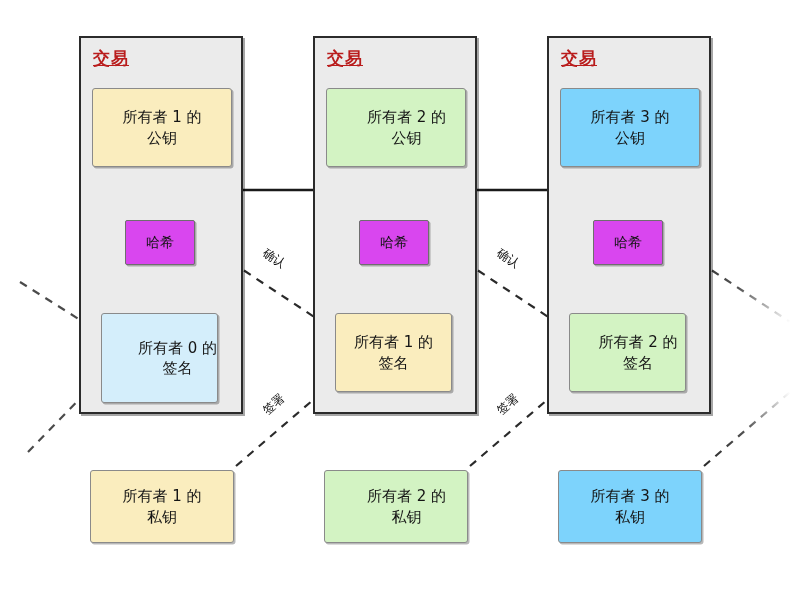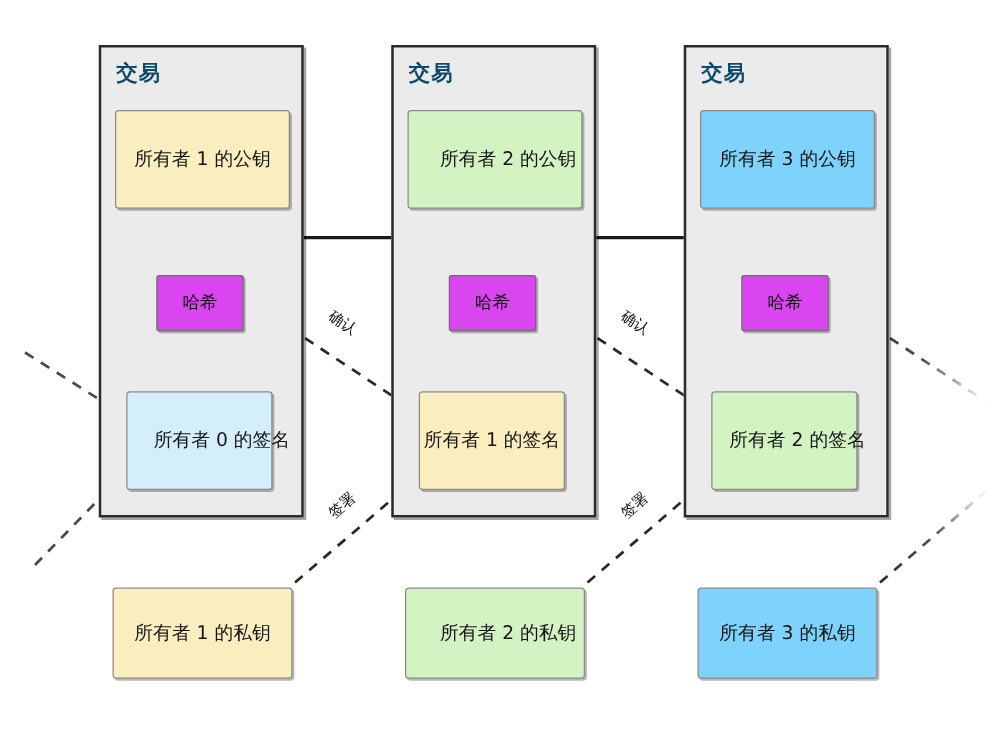--- a/index.html
+++ b/index.html
@@ -31,31 +31,32 @@
     border: 2px solid #2b2b2b;
     box-sizing: border-box;
     box-shadow: 2px 2px 0 rgba(0,0,0,0.35);
   }
   .panel-title {
     position: absolute;
     left: 12px;
     top: 9px;
     font-size: 17px;
     font-weight: bold;
-    color: #0c4a6e;
+    color: #b91c1c;
     letter-spacing: 1px;
     white-space: nowrap;
+    text-decoration: underline;
   }
   .box {
     position: absolute;
     box-sizing: border-box;
     border: 1px solid #8a8a8a;
     border-radius: 3px;
     display: flex;
-    flex-direction: row;
+    flex-direction: column;
     align-items: center;
     justify-content: center;
     text-align: center;
     font-size: 15px;
     color: #151515;
     line-height: 1.35;
     box-shadow: 1.5px 1.5px 0 rgba(0,0,0,0.28);
   }
   .box span { display: block; white-space: nowrap; }
   .box-yellow { background: #faedbe; }
@@ -175,21 +176,21 @@
   <div class="panel" style="left:79px; top:36px; width:164px; height:378px;">
     <div class="panel-title">交易</div>
   </div>
   <div class="box box-yellow" style="left:92px; top:88px; width:140px; height:79px;">
     <span>所有者 1 的</span>
     <span>公钥</span>
   </div>
   <div class="box box-white" style="left:125px; top:220px; width:70px; height:45px; font-size:14px;">
     <span>哈希</span>
   </div>
-  <div class="box box-blue" style="left:101px; top:313px; width:117px; height:79px;padding-left:36px;">
+  <div class="box box-blue" style="left:101px; top:313px; width:117px; height:90px;padding-left:36px;">
     <span>所有者 0 的</span>
     <span>签名</span>
   </div>
 
   <div class="panel" style="left:313px; top:36px; width:164px; height:378px;">
     <div class="panel-title">交易</div>
   </div>
   <div class="box box-green" style="left:326px; top:88px; width:140px; height:79px;">
     <span>所有者 2 的</span>
     <span>公钥</span>

